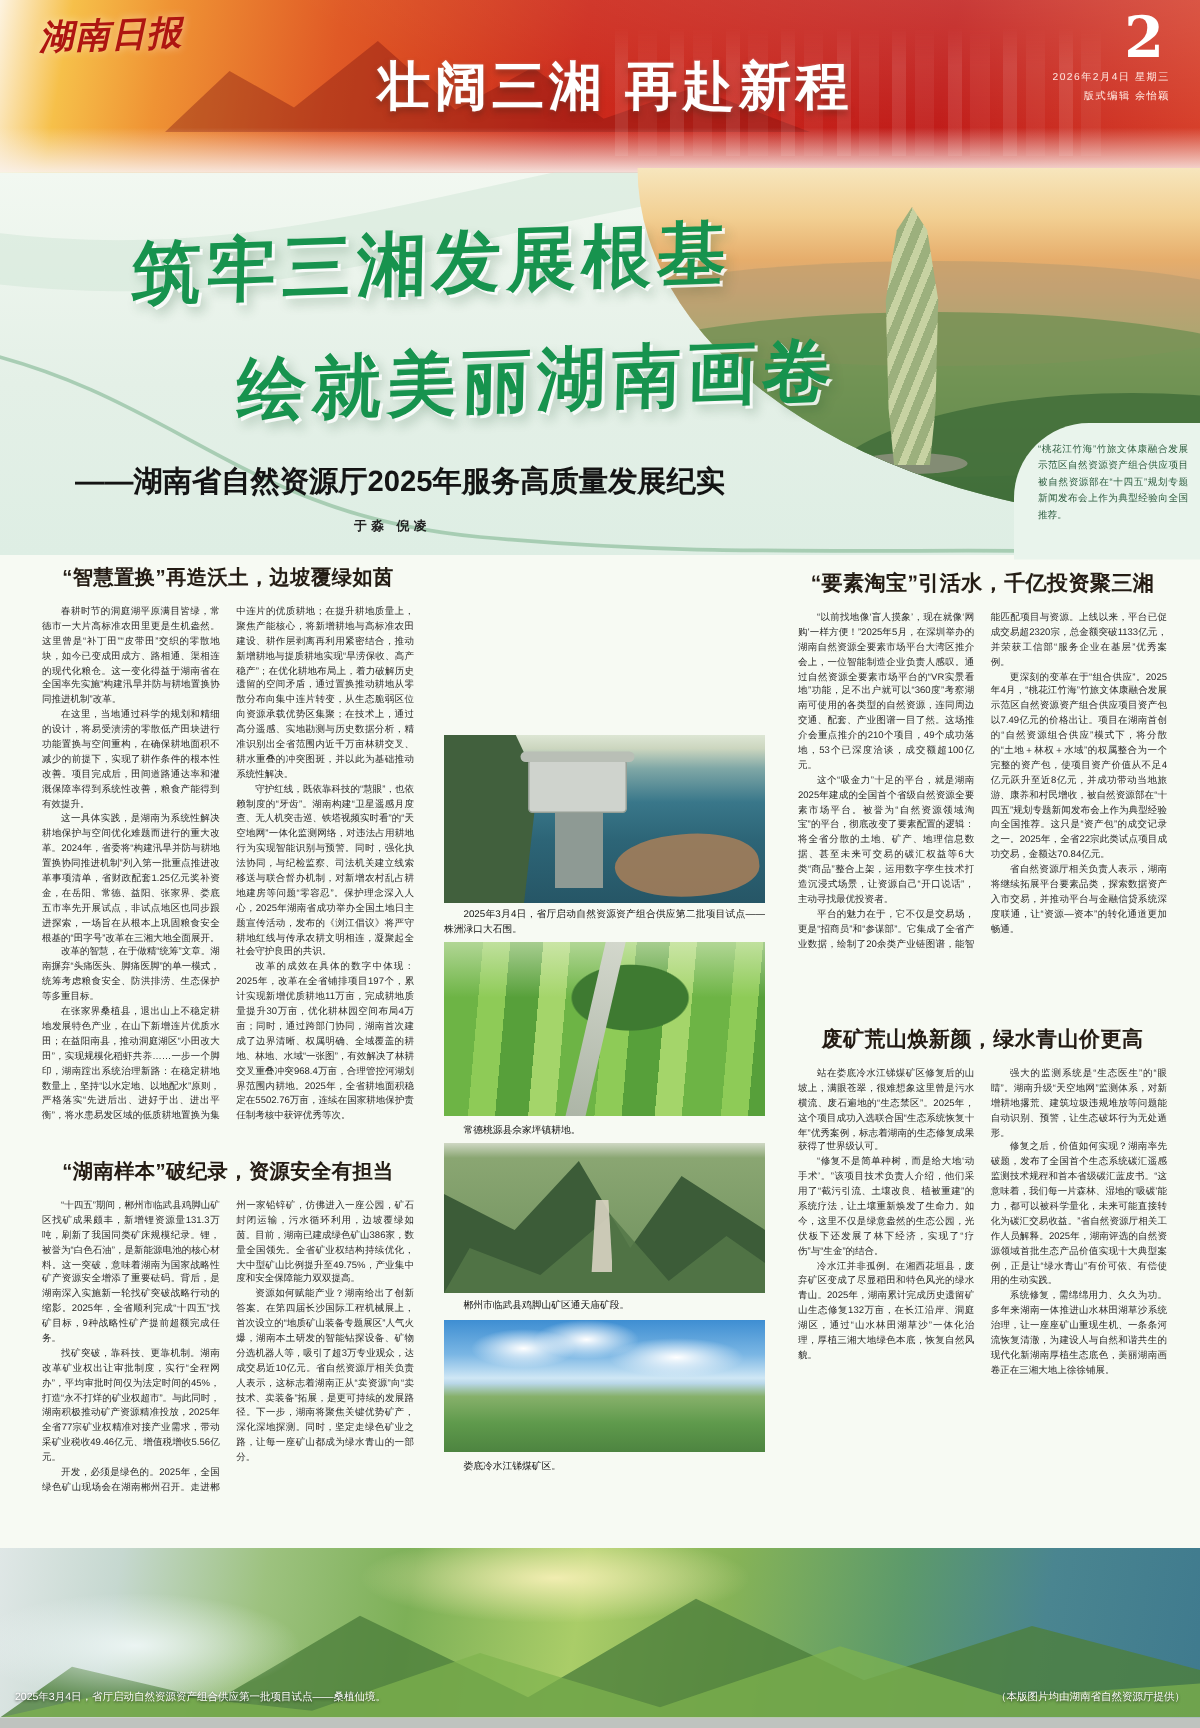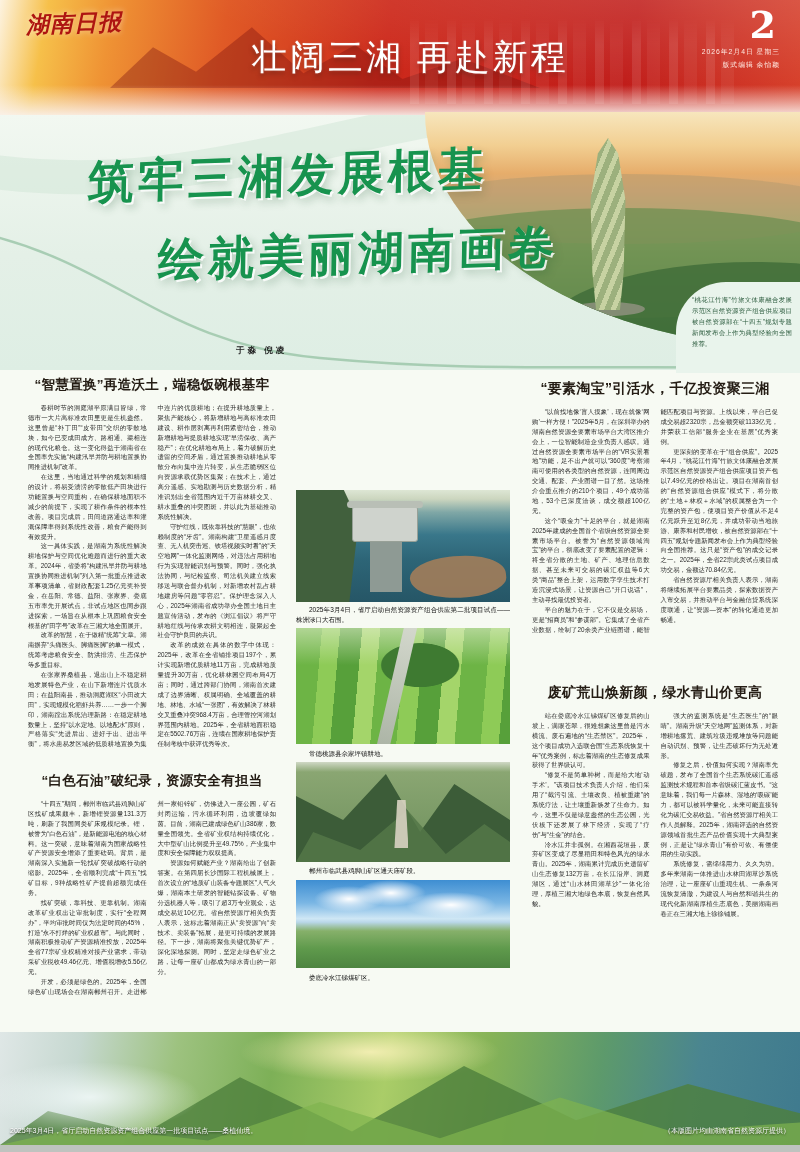--- a/index.html
+++ b/index.html
@@ -19,21 +19,21 @@
       clip-path:polygon(0% 100%,10% 45%,20% 78%,33% 18%,45% 80%,57% 42%,68% 88%,82% 60%,100% 100%); }
   .skyline-art { position:absolute; right:60px; top:18px; width:330px; height:86px; opacity:.45;
       background:repeating-linear-gradient(90deg, rgba(255,255,255,.22) 0 9px, transparent 9px 15px,
         rgba(255,255,255,.12) 15px 28px, transparent 28px 37px);
       -webkit-mask-image:linear-gradient(180deg,transparent,black 30%); 
       mask-image:linear-gradient(180deg,transparent,black 30%); }
   .masthead { position:absolute; left:26px; top:8px; font-family:"DejaVu Serif",serif;
       font-size:23px; font-weight:bold; font-style:italic; color:#ae1511; letter-spacing:1px;
       transform:rotate(-2deg); text-shadow:0 0 6px rgba(255,255,255,.55); }
   .banner-title { position:absolute; left:252px; top:34px; margin:0; white-space:nowrap;
-      font-size:35px; font-weight:400; color:#fff; letter-spacing:3px;
+      font-size:35px; font-weight:700; color:#fff; letter-spacing:3px;
       text-shadow:0 3px 4px rgba(105,35,22,.6), 0 0 2px rgba(255,255,255,.25); }
   .page-number { position:absolute; right:24px; top:2px; font-family:"DejaVu Serif",serif;
       font-size:38px; font-weight:bold; color:#fff; }
   .date-block { position:absolute; right:20px; top:46px; text-align:right;
       font-size:6.8px; line-height:1.9; color:#ffe9e2; letter-spacing:1px; }
 
   
   .hero { position:absolute; left:0; top:115px; width:800px; height:255px;
       background:linear-gradient(180deg,#f2f8f1,#e4f0e7 55%,#deeee4); }
   .swoosh { position:absolute; left:0; top:0; }
@@ -167,37 +167,38 @@
     <div class="hero-photo">
       <div class="ridge1"></div>
       <div class="ridge2"></div>
       <div class="ridge3"></div>
       <div class="tower-base"></div>
       <div class="tower"></div>
     </div>
     <div class="hero-caption">“桃花江竹海”竹旅文体康融合发展示范区自然资源资产组合供应项目被自然资源部在“十四五”规划专题新闻发布会上作为典型经验向全国推荐。</div>
     <h2 class="title-l1">筑牢三湘发展根基</h2>
     <h2 class="title-l2">绘就美丽湖南画卷</h2>
+    <p class="subtitle">——湖南省自然资源厅2025年服务高质量发展纪实</p>
     <div class="authors">于淼  倪凌</div>
   </section>
 
   <section class="article" id="a1">
-    <h3 class="a-headline hl-left">“智慧置换”再造沃土，端稳饭碗根基牢</h3>
+    <h3 class="a-headline hl-left">“智慧置换”再造沃土，边坡覆绿如茵</h3>
     <div class="a-body">
         <p>春耕时节的洞庭湖平原满目皆绿，常德市一大片高标准农田里更是生机盎然。这里曾是“补丁田”“皮带田”交织的零散地块，如今已变成田成方、路相通、渠相连的现代化粮仓。这一变化得益于湖南省在全国率先实施“构建汛旱并防与耕地置换协同推进机制”改革。</p>
         <p>在这里，当地通过科学的规划和精细的设计，将易受渍涝的零散低产田块进行功能置换与空间重构，在确保耕地面积不减少的前提下，实现了耕作条件的根本性改善。项目完成后，田间道路通达率和灌溉保障率得到系统性改善，粮食产能得到有效提升。</p>
         <p>这一具体实践，是湖南为系统性解决耕地保护与空间优化难题而进行的重大改革。2024年，省委将“构建汛旱并防与耕地置换协同推进机制”列入第一批重点推进改革事项清单，省财政配套1.25亿元奖补资金，在岳阳、常德、益阳、张家界、娄底五市率先开展试点，非试点地区也同步跟进探索，一场旨在从根本上巩固粮食安全根基的“田字号”改革在三湘大地全面展开。</p>
         <p>改革的智慧，在于做精“统筹”文章。湖南摒弃“头痛医头、脚痛医脚”的单一模式，统筹考虑粮食安全、防洪排涝、生态保护等多重目标。</p>
         <p>在张家界桑植县，退出山上不稳定耕地发展特色产业，在山下新增连片优质水田；在益阳南县，推动洞庭湖区“小田改大田”，实现规模化稻虾共养……一步一个脚印，湖南蹚出系统治理新路：在稳定耕地数量上，坚持“以水定地、以地配水”原则，严格落实“先进后出、进好于出、进出平衡”，将水患易发区域的低质耕地置换为集中连片的优质耕地；在提升耕地质量上，聚焦产能核心，将新增耕地与高标准农田建设、耕作层剥离再利用紧密结合，推动新增耕地与提质耕地实现“旱涝保收、高产稳产”；在优化耕地布局上，着力破解历史遗留的空间矛盾，通过置换推动耕地从零散分布向集中连片转变，从生态脆弱区位向资源承载优势区集聚；在技术上，通过高分遥感、实地勘测与历史数据分析，精准识别出全省范围内近千万亩林耕交叉、耕水重叠的冲突图斑，并以此为基础推动系统性解决。</p>
         <p>守护红线，既依靠科技的“慧眼”，也依赖制度的“牙齿”。湖南构建“卫星遥感月度查、无人机突击巡、铁塔视频实时看”的“天空地网”一体化监测网络，对违法占用耕地行为实现智能识别与预警。同时，强化执法协同，与纪检监察、司法机关建立线索移送与联合督办机制，对新增农村乱占耕地建房等问题“零容忍”。保护理念深入人心，2025年湖南省成功举办全国土地日主题宣传活动，发布的《浏江倡议》将严守耕地红线与传承农耕文明相连，凝聚起全社会守护良田的共识。</p>
         <p>改革的成效在具体的数字中体现：2025年，改革在全省铺排项目197个，累计实现新增优质耕地11万亩，完成耕地质量提升30万亩，优化耕林园空间布局4万亩；同时，通过跨部门协同，湖南首次建成了边界清晰、权属明确、全域覆盖的耕地、林地、水域“一张图”，有效解决了林耕交叉重叠冲突968.4万亩，合理管控河湖划界范围内耕地。2025年，全省耕地面积稳定在5502.76万亩，连续在国家耕地保护责任制考核中获评优秀等次。</p>
       </div>
   </section>
   <section class="article" id="a2">
-    <h3 class="a-headline hl-left">“白色石油”破纪录，资源安全有担当</h3>
+    <h3 class="a-headline hl-left">“湖南样本”破纪录，资源安全有担当</h3>
     <div class="a-body">
         <p>“十四五”期间，郴州市临武县鸡脚山矿区找矿成果颇丰，新增锂资源量131.3万吨，刷新了我国同类矿床规模纪录。锂，被誉为“白色石油”，是新能源电池的核心材料。这一突破，意味着湖南为国家战略性矿产资源安全增添了重要砝码。背后，是湖南深入实施新一轮找矿突破战略行动的缩影。2025年，全省顺利完成“十四五”找矿目标，9种战略性矿产提前超额完成任务。</p>
         <p>找矿突破，靠科技、更靠机制。湖南改革矿业权出让审批制度，实行“全程网办”，平均审批时间仅为法定时间的45%，打造“永不打烊的矿业权超市”。与此同时，湖南积极推动矿产资源精准投放，2025年全省77宗矿业权精准对接产业需求，带动采矿业税收49.46亿元、增值税增收5.56亿元。</p>
         <p>开发，必须是绿色的。2025年，全国绿色矿山现场会在湖南郴州召开。走进郴州一家铅锌矿，仿佛进入一座公园，矿石封闭运输，污水循环利用，边坡覆绿如茵。目前，湖南已建成绿色矿山386家，数量全国领先。全省矿业权结构持续优化，大中型矿山比例提升至49.75%，产业集中度和安全保障能力双双提高。</p>
         <p>资源如何赋能产业？湖南给出了创新答案。在第四届长沙国际工程机械展上，首次设立的“地质矿山装备专题展区”人气火爆，湖南本土研发的智能钻探设备、矿物分选机器人等，吸引了超3万专业观众，达成交易近10亿元。省自然资源厅相关负责人表示，这标志着湖南正从“卖资源”向“卖技术、卖装备”拓展，是更可持续的发展路径。下一步，湖南将聚焦关键优势矿产，深化深地探测。同时，坚定走绿色矿业之路，让每一座矿山都成为绿水青山的一部分。</p>
       </div>
   </section>
 
 
   <div class="photo" id="ph1">

